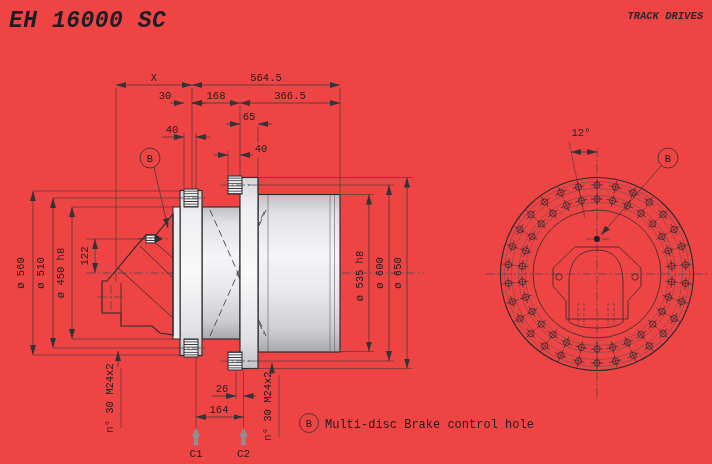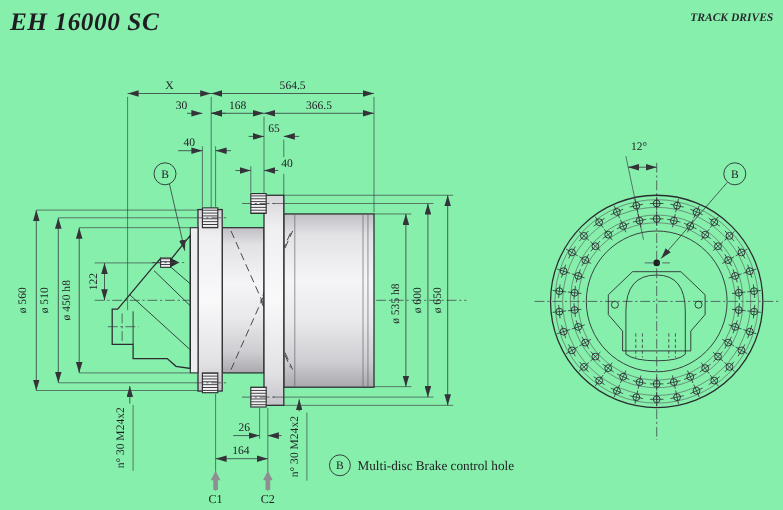--- a/index.html
+++ b/index.html
@@ -1,17 +1,17 @@
 <!DOCTYPE html>
 <html><head>
 <meta charset="utf-8">
 <style>
   html,body{margin:0;padding:0;background:#ffffff;}
-  .page{position:relative;width:712px;height:464px;background:#86efac;overflow:hidden;
-        font-family:Liberation Serif, serif;}
+  .page{position:relative;width:712px;height:464px;background:#ef4444;overflow:hidden;
+        font-family:Liberation Mono, monospace;}
   svg{position:absolute;left:0;top:0;}
   text{fill:#1e1e22;}
   .t-title{font-size:23px;font-style:italic;font-weight:600;letter-spacing:.5px;}
   .t-cat{font-size:10.5px;font-style:italic;font-weight:700;fill:#2a2a2e;}
   .t-dim{font-size:10.5px;}
   .t-port{font-size:11px;}
   .t-balloon{font-size:10.5px;}
   .t-legend{font-size:12px;}
   .ln{stroke:#333338;stroke-width:0.7;fill:none;}
   .ext{stroke:#3a3a40;stroke-width:0.6;fill:none;}

